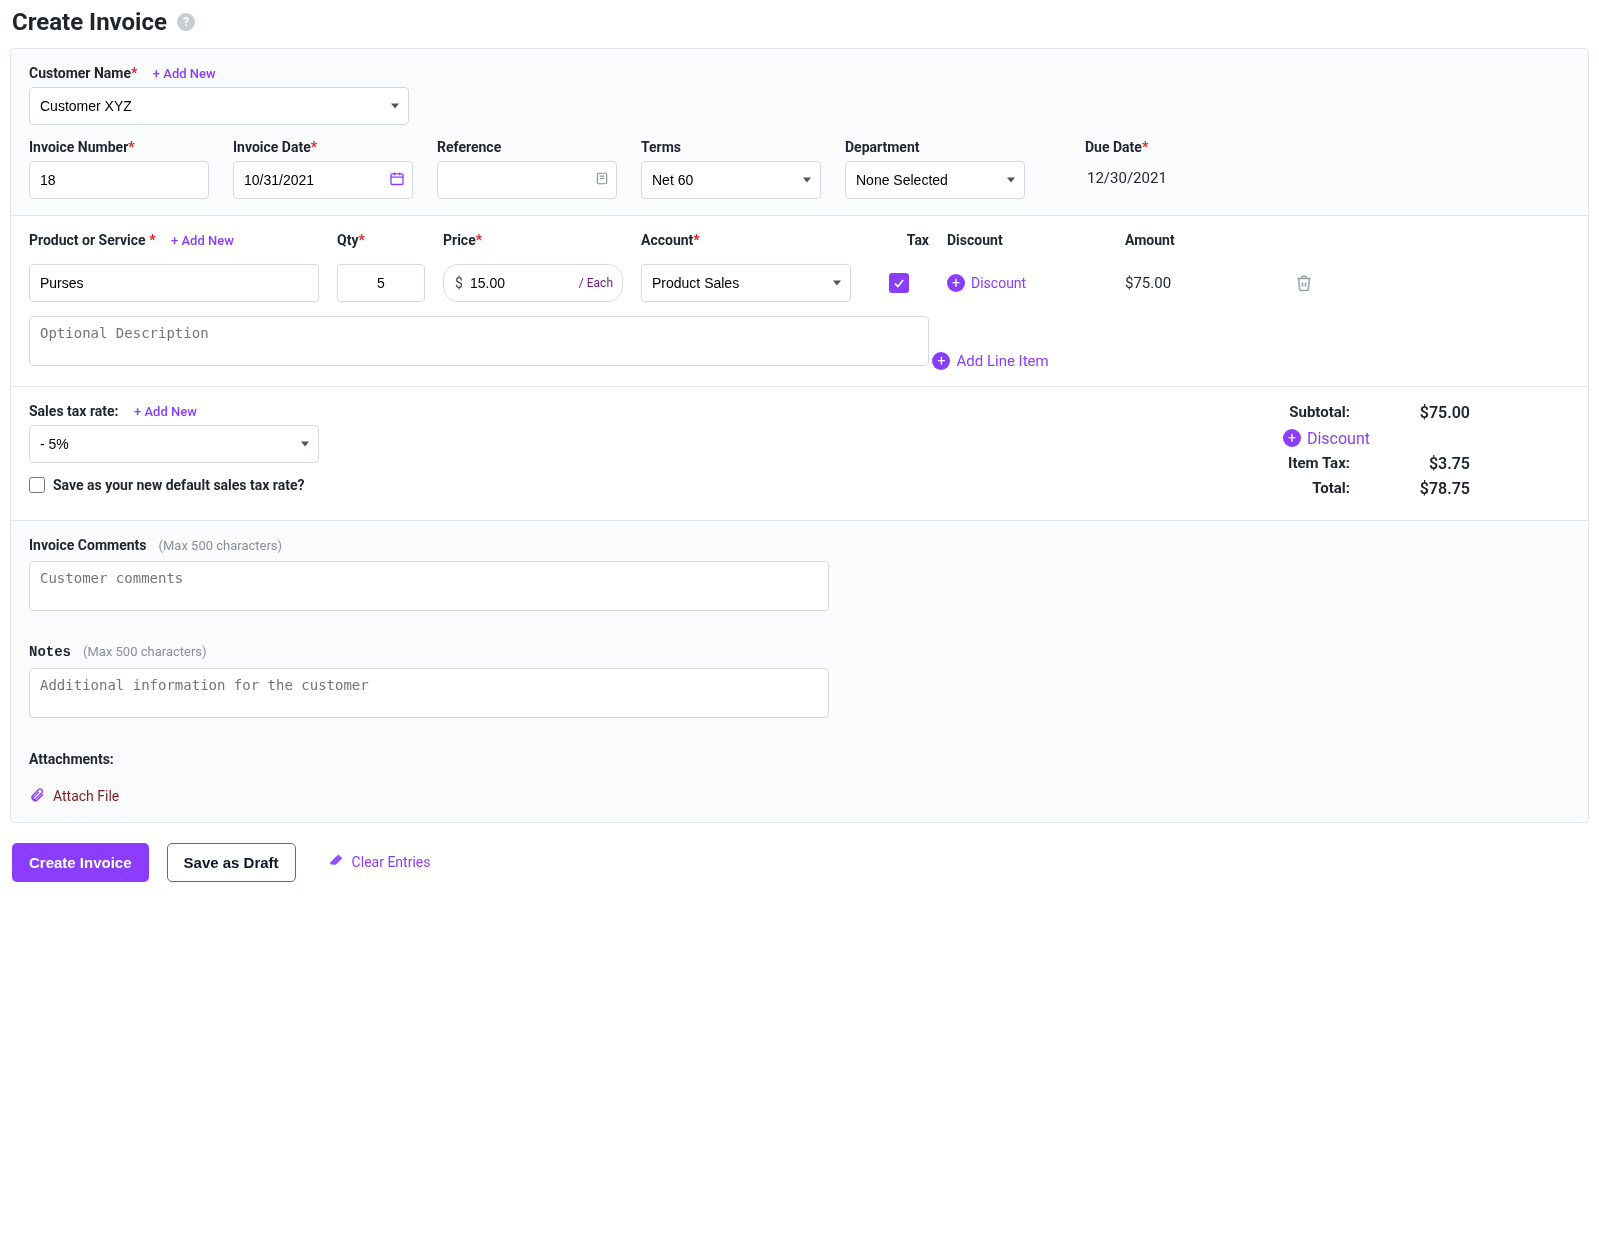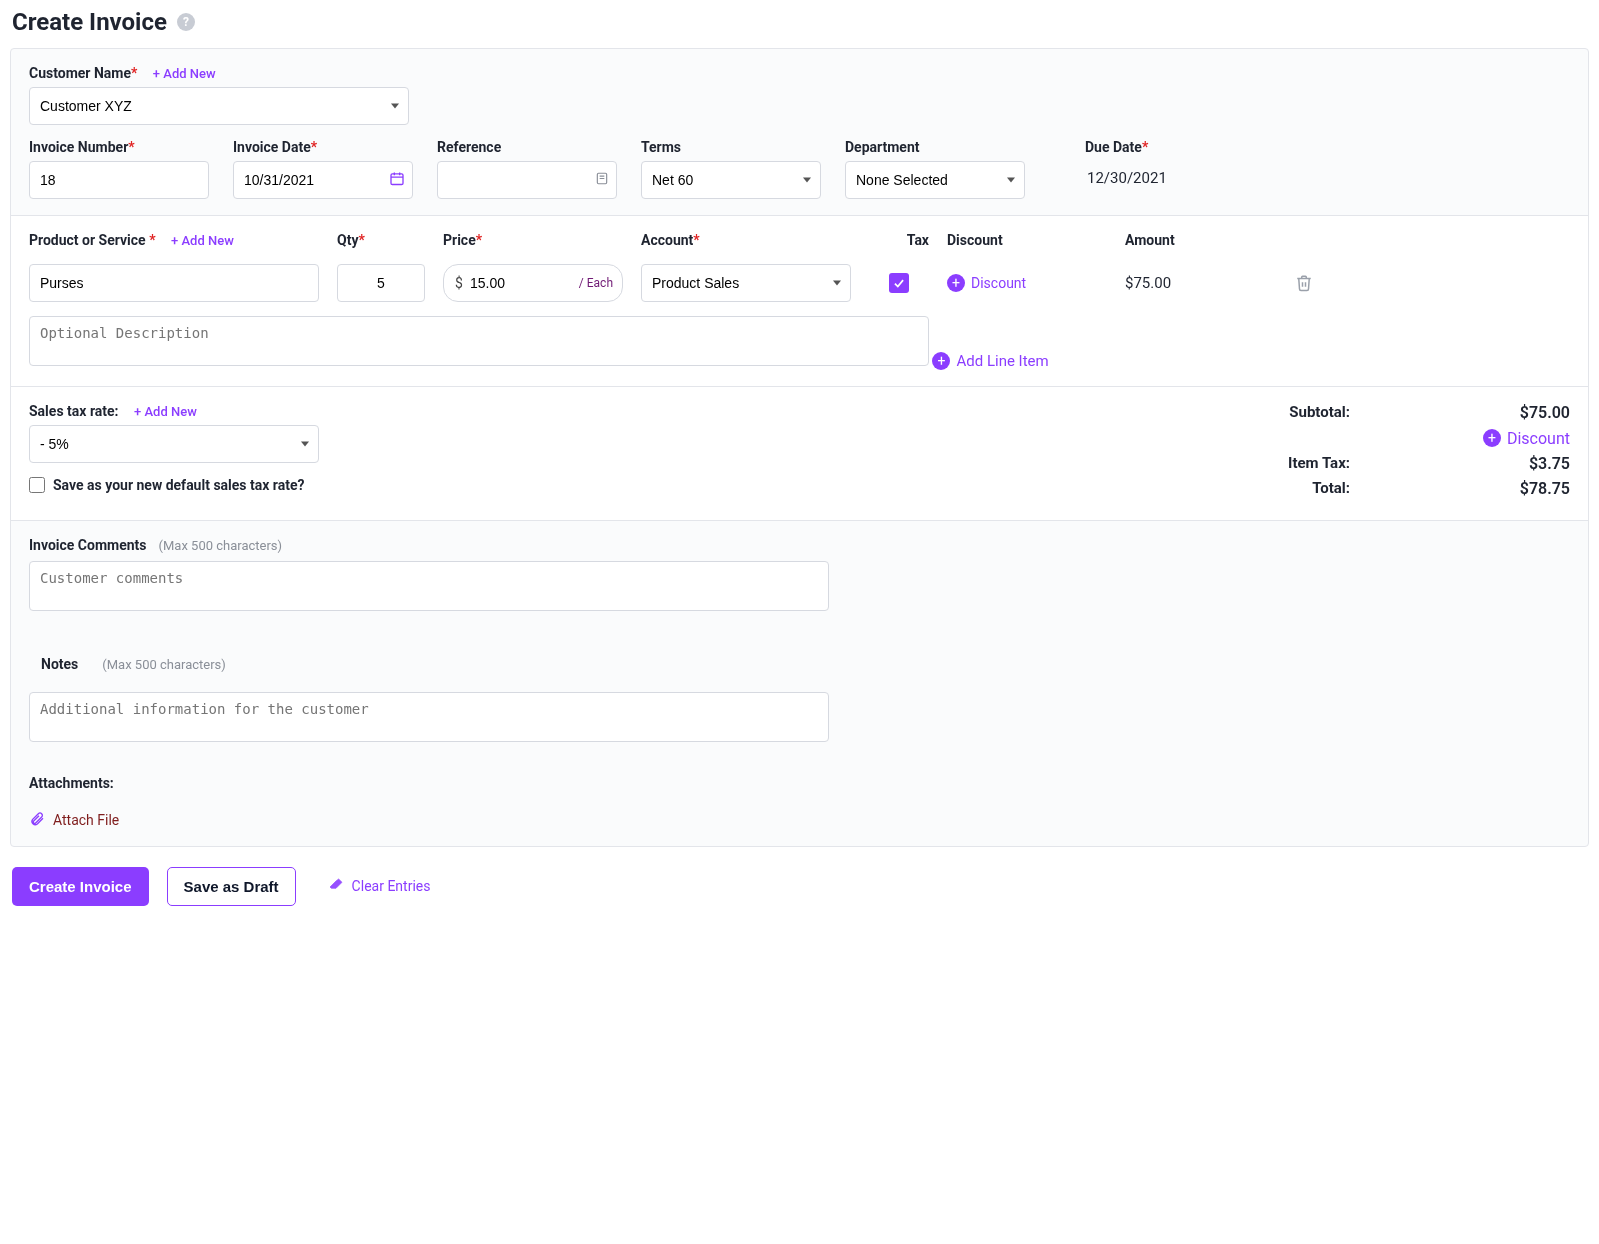--- a/index.html
+++ b/index.html
@@ -135,21 +135,21 @@
     padding-top: 10px;
   }
   .add-line {
     margin-top: 44px;
     display: inline-flex; align-items: center;
     color: #8b3dff; cursor: pointer; font-size: 15px;
   }
   
   .tax-totals { display: flex; justify-content: space-between; gap: 40px; align-items: flex-start; }
   .totals-table { min-width: 320px; }
-  .totals-row { display: flex; justify-content: space-between; gap: 30px; margin-bottom: 6px; }
+  .totals-row { display: flex; justify-content: flex-start; gap: 30px; margin-bottom: 6px; }
   .totals-row .lbl { font-weight: 700; min-width: 100px; text-align: right; font-size: 15px;}
   .totals-row .val { min-width: 90px; text-align: right; font-size: 16px; font-weight: 600;}
   .totals-row.discount .val { font-weight: 400; }
   .save-default { display: flex; align-items: flex-start; gap: 8px; margin-top: 14px; }
   .save-default input { width: 16px; height: 16px; }
   
   .subhead { display: flex; align-items: baseline; gap: 12px; margin-bottom: 8px; }
   .subhead .hint { color: #8a8f98; font-size: 13px; font-weight: 400; }
   .wide-textarea { width: 800px; height: 72px; padding: 10px 12px; }
   .attach-link {
@@ -350,21 +350,21 @@
     </div>
 
     <div class="section nobottom">
       <div class="subhead">
         <span class="fld-label" style="margin:0;">Invoice Comments</span>
         <span class="hint">(Max 500 characters)</span>
       </div>
       <textarea class="control wide-textarea" placeholder="Customer comments" style=""></textarea>
 
       <div class="subhead" style="margin-top:30px;">
-        <span class="fld-label" style="margin:12px;">Notes</span>
+        <span class="fld-label" style="margin:0;font-family:Liberation Mono, monospace;">Notes</span>
         <span class="hint">(Max 500 characters)</span>
       </div>
       <textarea class="control wide-textarea" placeholder="Additional information for the customer" style=""></textarea>
 
       <div style="margin-top:30px;">
         <div class="fld-label">Attachments:</div>
         <div class="attach-link">
           <span>
             <svg width="16" height="16" viewBox="0 0 24 24" fill="none" stroke="#8b3dff" stroke-width="2">
                 <path d="M21 11l-8.5 8.5a5 5 0 0 1-7-7L14 4a3.5 3.5 0 0 1 5 5l-9 9a2 2 0 0 1-3-3l8-8"></path>

